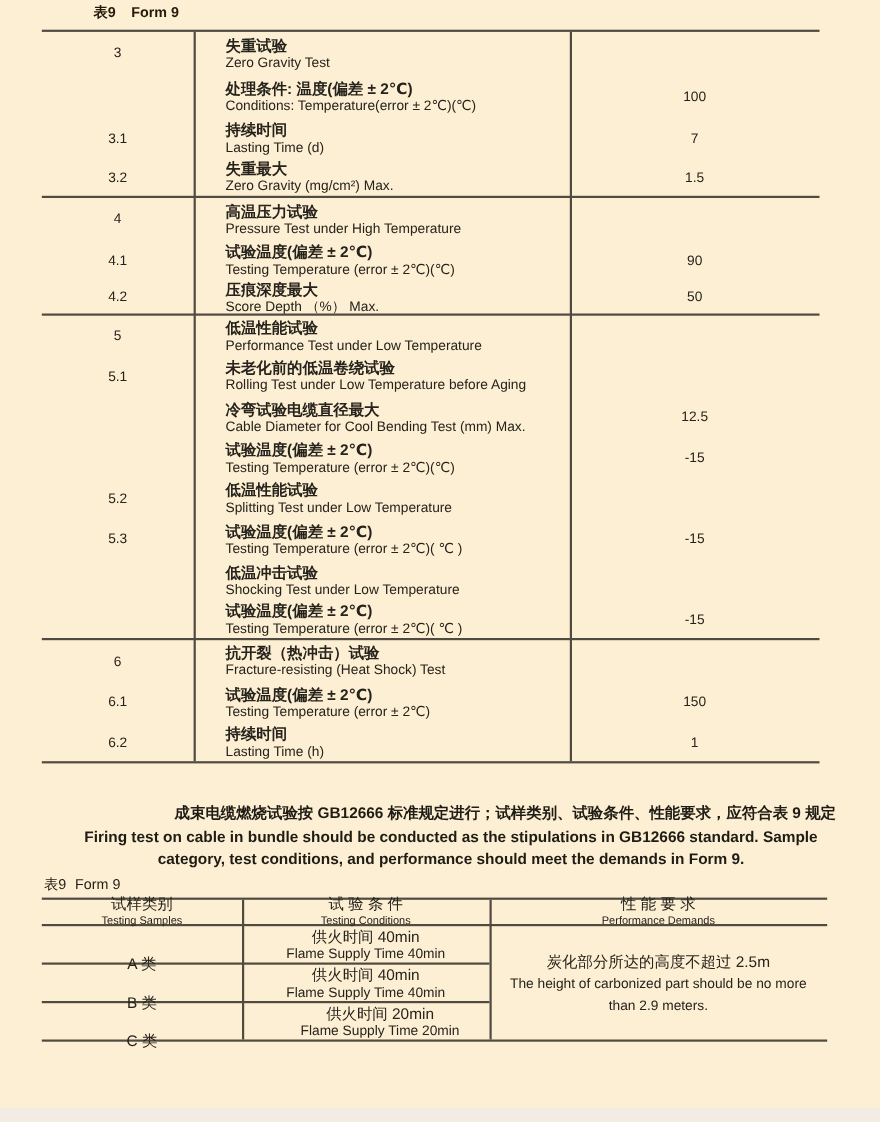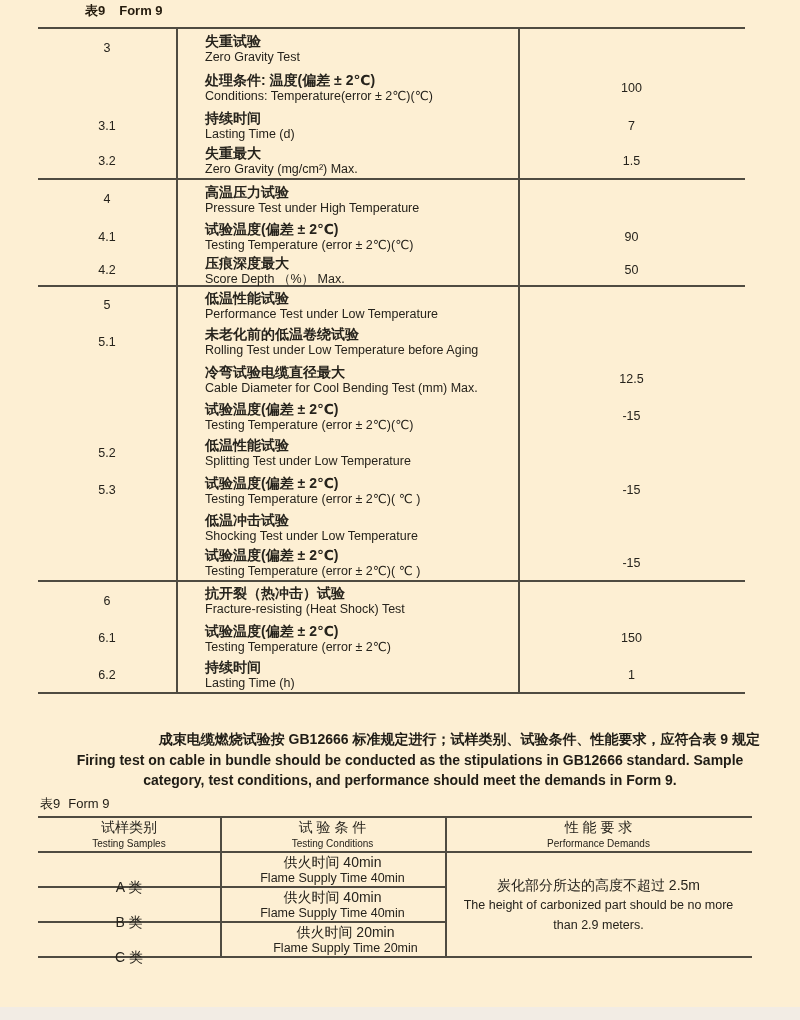--- a/index.html
+++ b/index.html
@@ -40,21 +40,21 @@
   
   .title2{position:absolute;left:40px;top:795px;font-size:13px;color:#1f1c15;}
   .title2 .gap{display:inline-block;width:8px;}
   
   .t2{
     position:absolute;left:38px;top:816px;width:714px;
     border-top:2px solid var(--rule);border-bottom:2px solid var(--rule);
   }
   .t2 .v1{left:182px;}
   .t2 .v2{left:407px;}
-  .t2-header{display:flex;height:35px;border-bottom:2px solid var(--rule);justify-content:flex-end;}
+  .t2-header{display:flex;height:24px;border-bottom:2px solid var(--rule);justify-content:flex-end;}
   .t2-header>div{display:flex;flex-direction:column;justify-content:center;align-items:center;}
   .th1{width:182px;}
   .th2{width:225px;}
   .th3{flex:1;}
   .hzh{font-size:14px;line-height:17px;}
   .hen{font-size:10px;line-height:15px;}
   .t2-body{display:flex;}
   .t2-left{width:407px;}
   .t2-row{display:flex;height:35px;border-bottom:2px solid var(--rule);}
   .t2-row:last-child{height:33px;border-bottom:none;gap:26px;}

